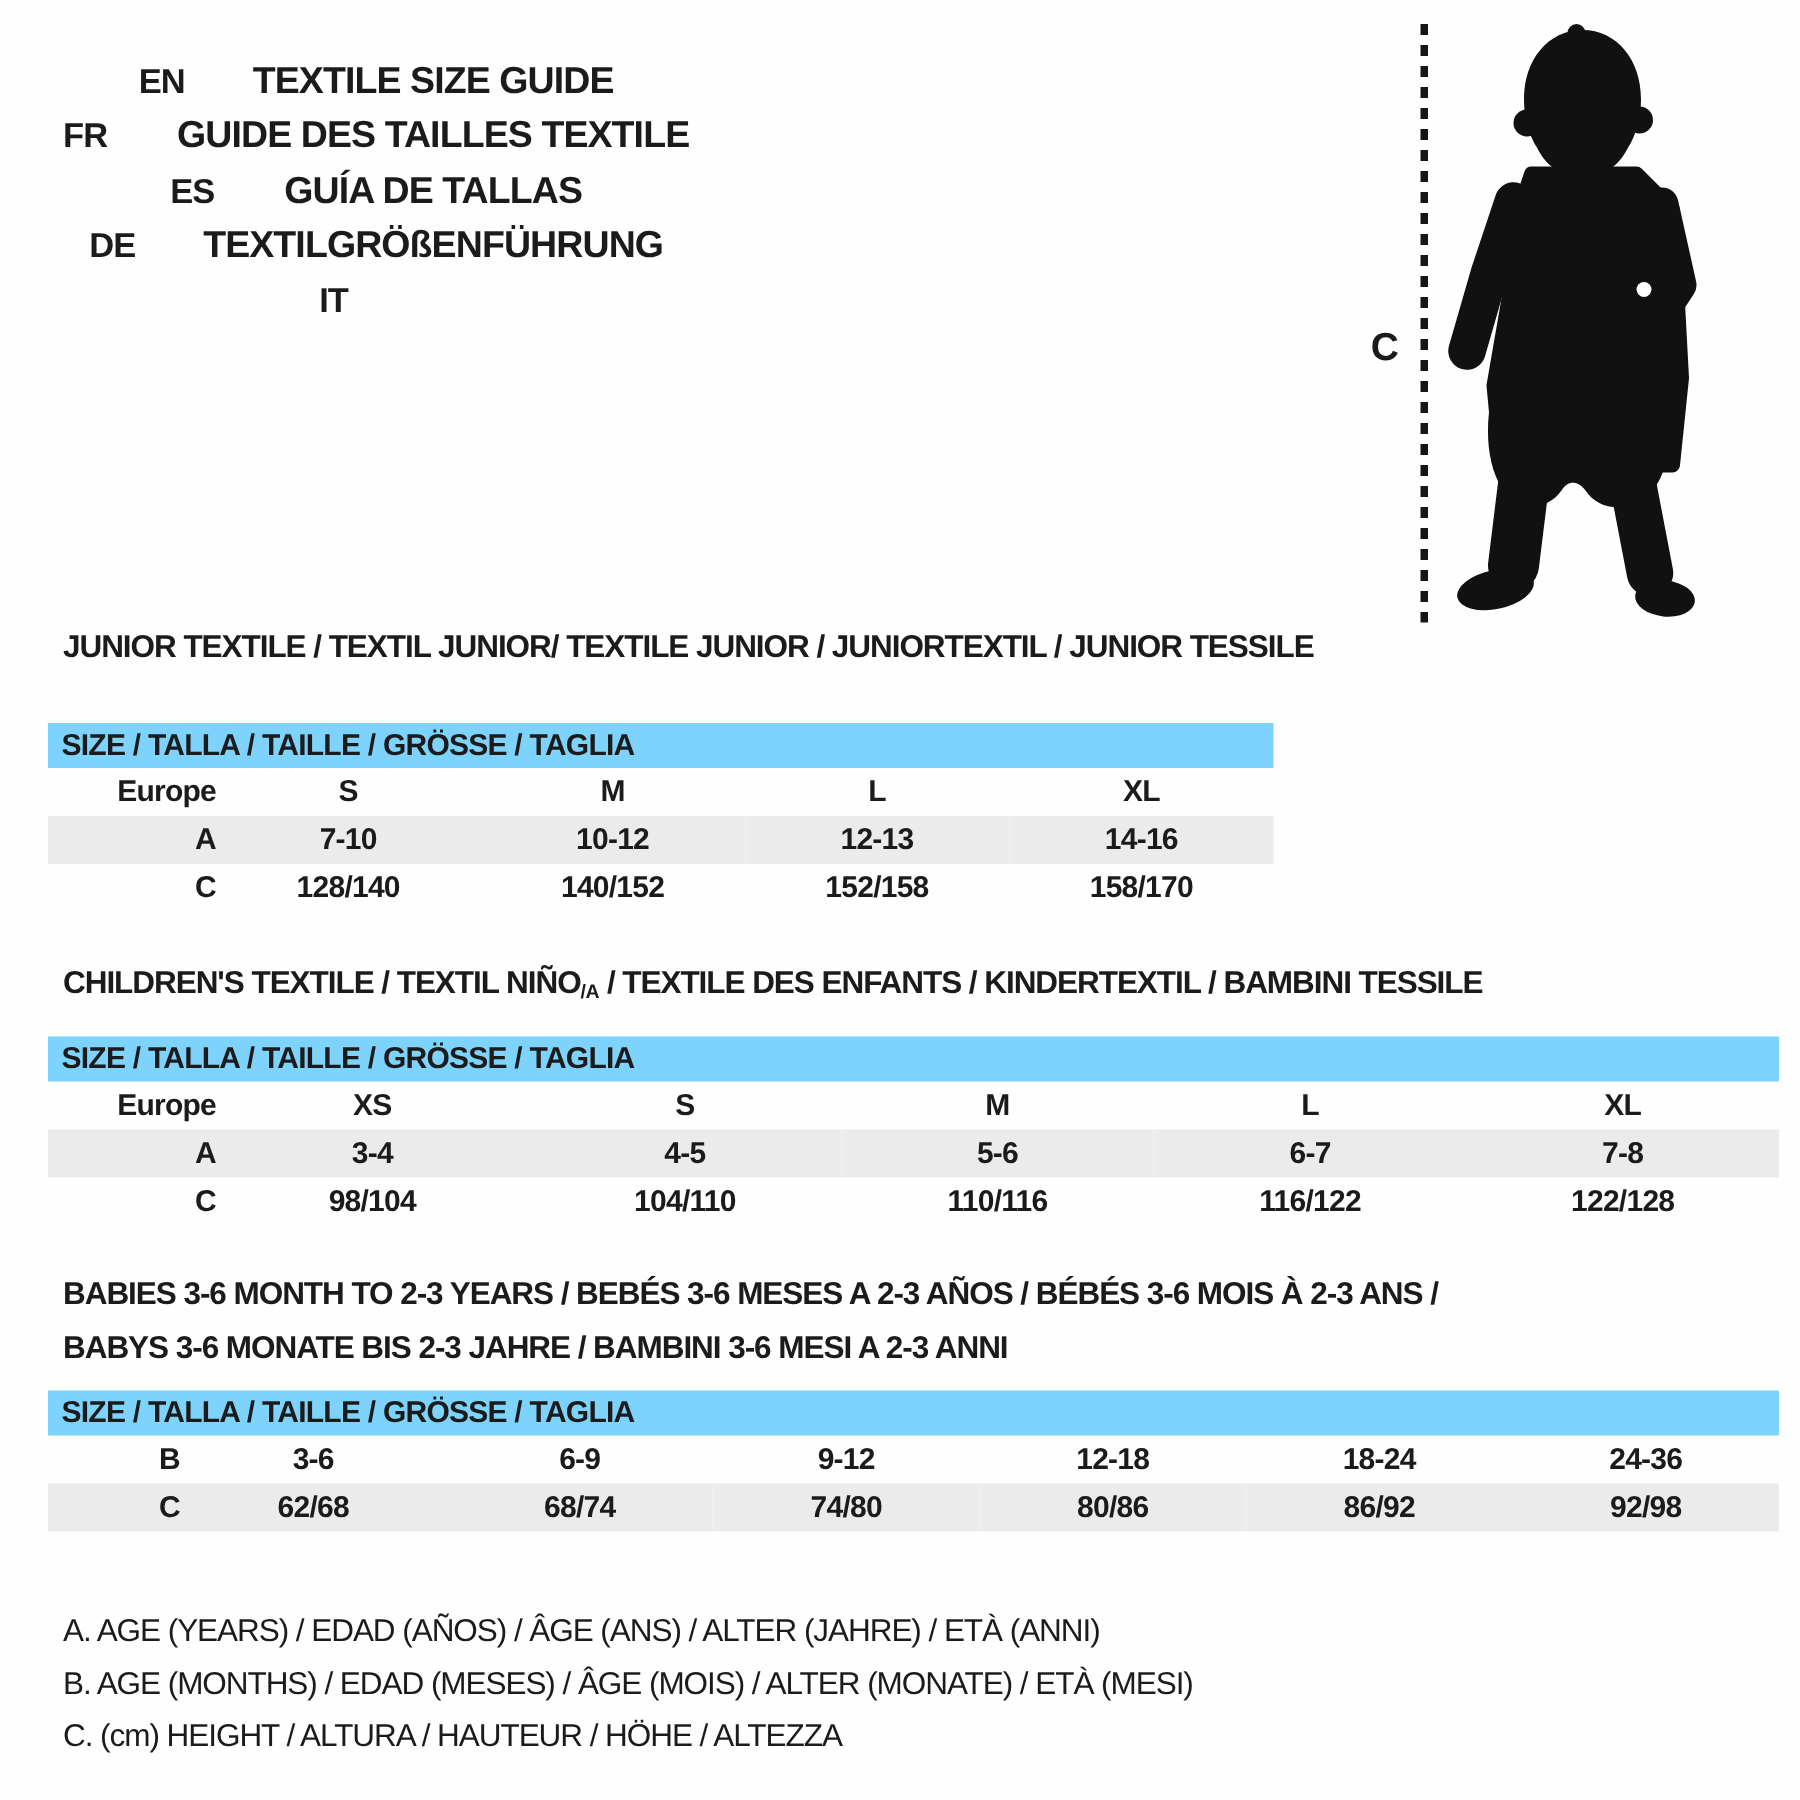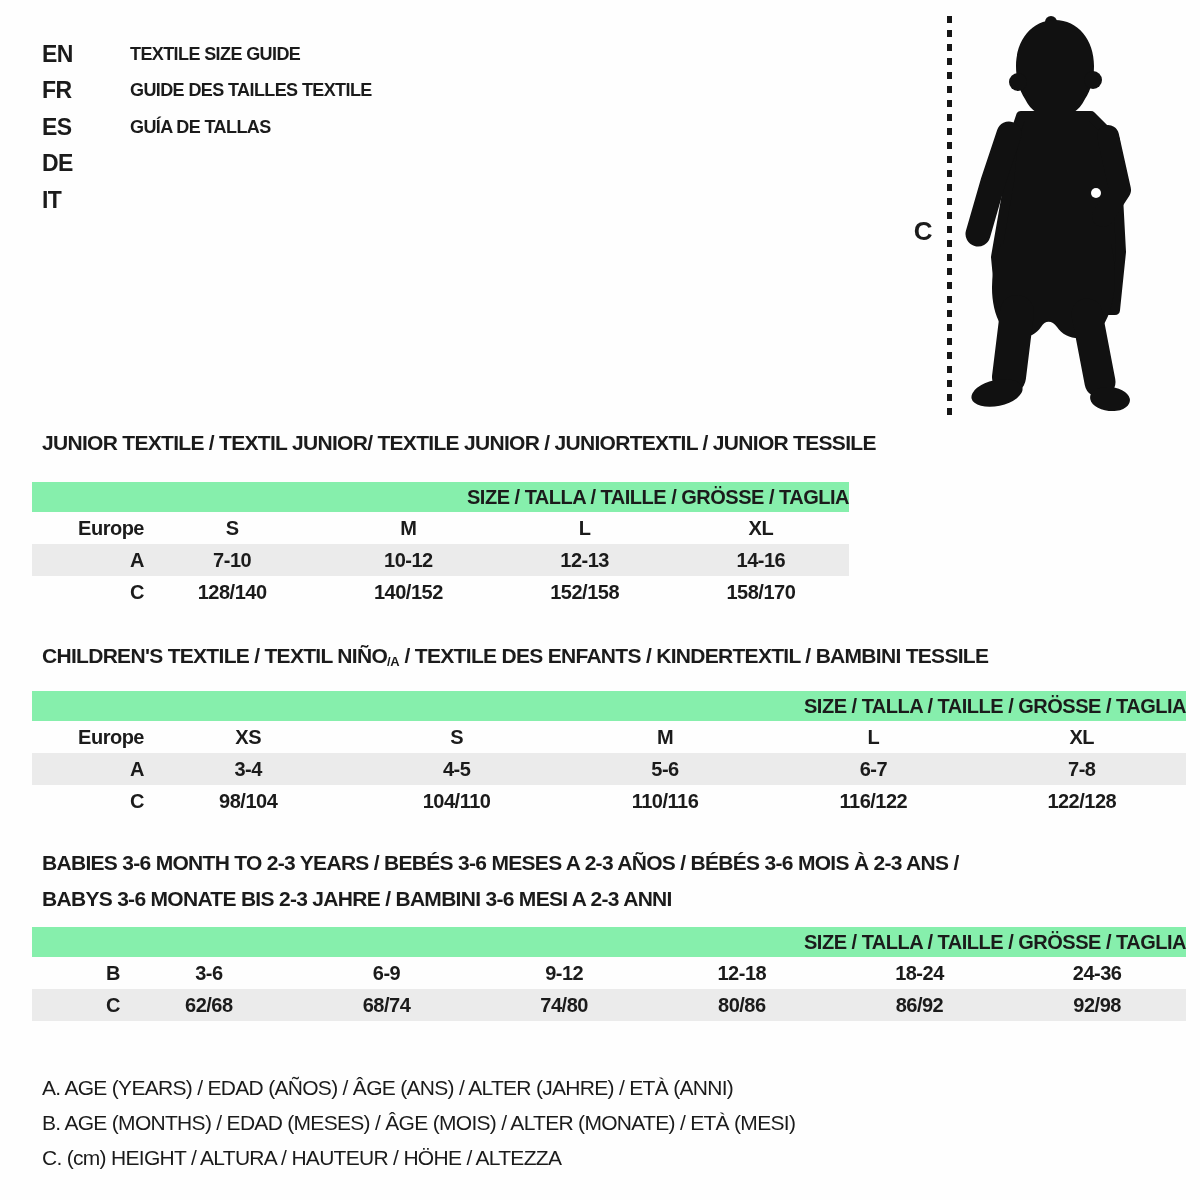--- a/index.html
+++ b/index.html
@@ -5,44 +5,44 @@
   html,body{margin:0;padding:0;}
   body{
     width:1200px;height:1200px;position:relative;overflow:hidden;
     background:#fefefe;color:#1b1b1b;
     font-family:"Liberation Sans", sans-serif;
   }
   .abs{position:absolute;}
 
   
   .lang-block{left:42px;top:36px;}
-  .lang-row{display:flex;height:36.5px;align-items:center;}
+  .lang-row{display:flex;height:36.5px;align-items:center;justify-content:center;}
   .lang-code{width:76px;font-weight:bold;font-size:23px;letter-spacing:-0.6px;}
-  .lang-label{font-weight:bold;font-size:18px;letter-spacing:-0.6px;white-space:nowrap;margin-left:12px;}
+  .lang-label{font-weight:bold;font-size:25px;letter-spacing:-0.6px;white-space:nowrap;}
 
   
   .dash-line{
     left:947px;top:16px;width:5px;height:399px;
     background-image:repeating-linear-gradient(180deg,#161616 0px,#161616 7.5px,transparent 7.5px,transparent 14px);
   }
   .height-label{left:906px;top:216px;width:34px;text-align:center;
     font-weight:bold;font-size:26px;letter-spacing:-0.5px;}
 
   
   .section-title{font-weight:bold;font-size:21px;letter-spacing:-0.7px;white-space:nowrap;}
   .section-title .sub{font-size:13px;position:relative;top:3px;letter-spacing:-0.3px;}
 
   
   table.size-table{position:absolute;border-collapse:collapse;table-layout:fixed;}
   .size-table td{
     font-weight:bold;font-size:20px;letter-spacing:-0.5px;
     text-align:center;vertical-align:middle;height:32px;padding:0;white-space:nowrap;
   }
   .size-table tr.size-bar td{
-    background:#86efac;text-align:right;padding-left:9px;height:30px;font-size:20px;
+    background:#7dd3fc;text-align:left;padding-left:9px;height:30px;font-size:20px;
   }
   .size-table tr.stripe td{background:#ebebeb;}
   .size-table td.lbl{text-align:right;padding-left:9px;}
 
   
   .legend-line{left:42px;font-weight:normal;font-size:21px;letter-spacing:-0.7px;white-space:nowrap;}
 
   .baby-figure{left:963px;top:12px;width:176px;height:406px;}
 </style>
 </head>
@@ -56,20 +56,21 @@
   <div class="lang-row">
     <span class="lang-code">FR</span>
     <span class="lang-label">GUIDE DES TAILLES TEXTILE</span>
   </div>
   <div class="lang-row">
     <span class="lang-code">ES</span>
     <span class="lang-label">GUÍA DE TALLAS</span>
   </div>
   <div class="lang-row">
     <span class="lang-code">DE</span>
+    <span class="lang-label">TEXTILGRÖßENFÜHRUNG</span>
   </div>
   <div class="lang-row">
     <span class="lang-code">IT</span>
   </div>
 </div>
 
 <div class="abs dash-line"></div>
 <div class="abs height-label">C</div>
 
 <div class="abs baby-figure">
@@ -93,21 +94,21 @@
     <circle cx="133" cy="181" r="5" fill="#fefefe"></circle>
 
     <path d="M54,300 L46,365" fill="none" stroke="#111111" stroke-width="34" stroke-linecap="round"></path>
     <path d="M124,302 L137,370" fill="none" stroke="#111111" stroke-width="31" stroke-linecap="round"></path>
 
     <ellipse cx="34" cy="381" rx="26" ry="13" transform="rotate(-12 34 381)" fill="#111111"></ellipse>
     <ellipse cx="147" cy="387" rx="20" ry="12" transform="rotate(6 147 387)" fill="#111111"></ellipse>
   </svg>
 </div>
 
-<div class="abs section-title" style="left:42px;top:431px;">JUNIOR TEXTILE / TEXTIL JUNIOR/ TEXTILE JUNIOR / JUNIORTEXTIL / JUNIOR TESSILE</div>
+<div class="abs section-title" style="left:42px;top:420px;">JUNIOR TEXTILE / TEXTIL JUNIOR/ TEXTILE JUNIOR / JUNIORTEXTIL / JUNIOR TESSILE</div>
 
 <table class="size-table" style="left:32px;top:482px;width:817px;">
   <colgroup>
       <col style="width:112px">
       <col>
       <col>
       <col>
       <col>
     </colgroup>
   <tbody>

